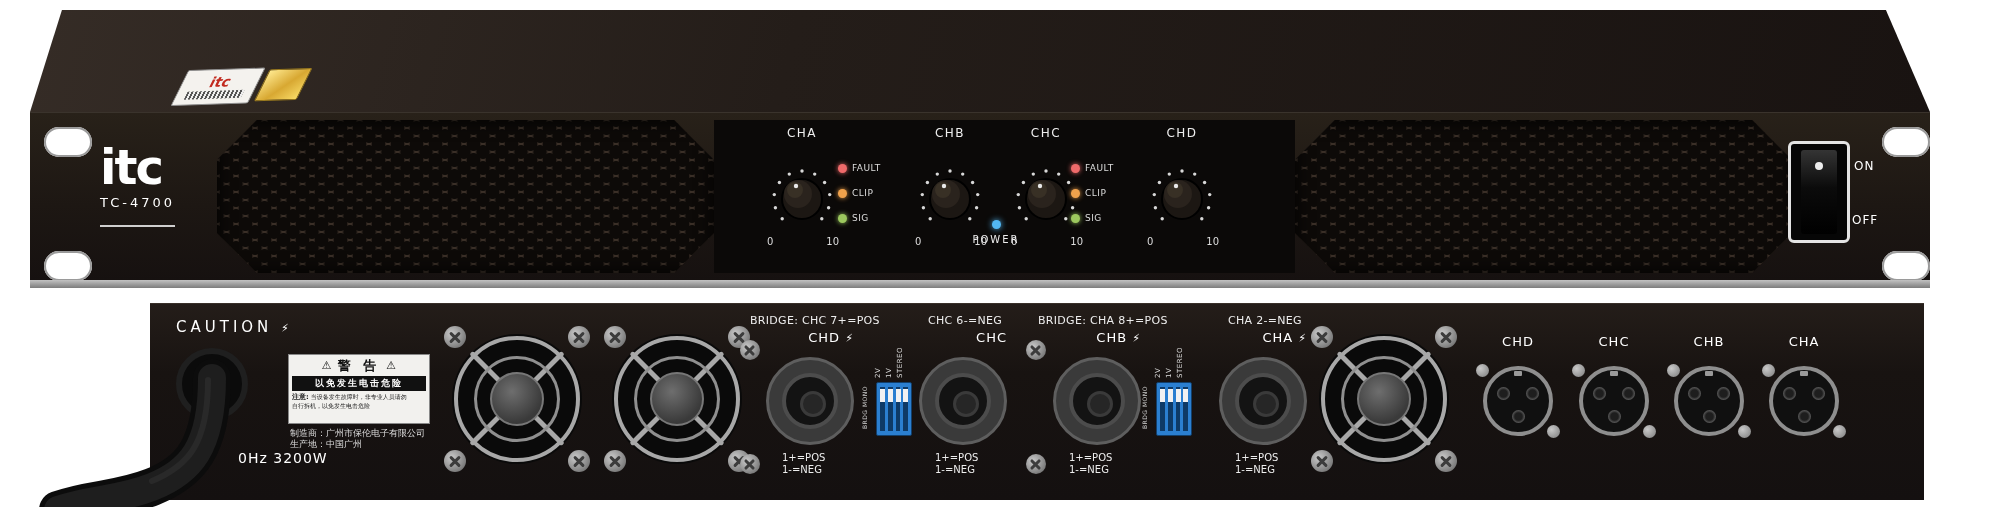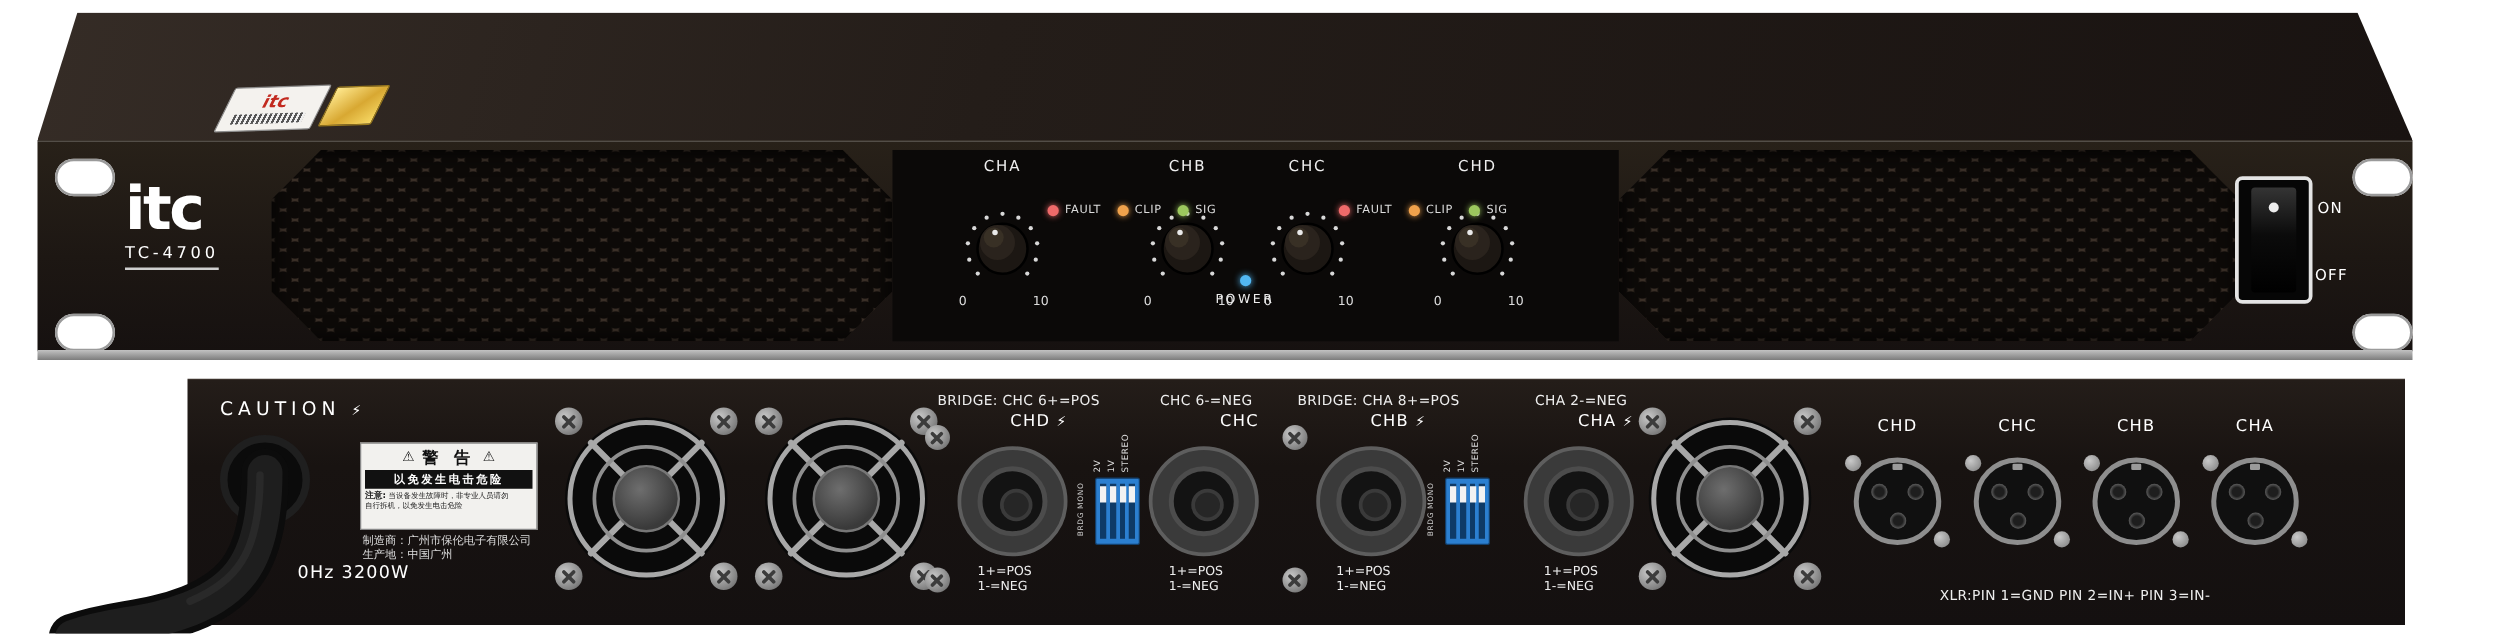--- a/index.html
+++ b/index.html
@@ -26,41 +26,41 @@
   .front-bottom{position:absolute;left:30px;top:280px;width:1900px;height:8px;
     background:linear-gradient(#c2c2c2,#7c7c7c);}
   .hole{position:absolute;width:48px;height:30px;border-radius:15px;background:#fff;
     box-shadow:inset 0 0 0 2px #9a9a9a;}
   .hole.tl{left:14px;top:14px;} .hole.bl{left:14px;top:138px;}
   .hole.tr{left:1852px;top:14px;} .hole.br{left:1852px;top:138px;}
 
   .brand{position:absolute;left:70px;top:30px;width:150px;}
   .brand-logo{font-size:48px;font-weight:bold;letter-spacing:-2px;line-height:48px;color:#fff;}
   .brand-model{display:inline-block;margin-top:4px;font-size:13px;letter-spacing:3px;color:#fff;
-    border-bottom:2px solid #cfcfcf;padding-bottom:4px;}
+    border-bottom:2px solid #cfcfcf;padding-bottom:15px;}
 
   .grille{position:absolute;top:7px;width:497px;height:153px;
     clip-path:polygon(8% 0,92% 0,100% 26%,100% 74%,92% 100%,8% 100%,0 74%,0 26%);
     background-color:#3a2f27;
     background-image:radial-gradient(circle,#0d0a08 6.5px,rgba(13,10,8,0) 7.3px),
                      radial-gradient(circle,#0d0a08 6.5px,rgba(13,10,8,0) 7.3px);
     background-size:19px 16px;background-position:0 0,9.5px 8px;
     box-shadow:inset 0 0 18px rgba(0,0,0,.9);}
   .grille.left{left:187px;} .grille.right{left:1265px;}
 
   .center-panel{position:absolute;left:684px;top:7px;width:581px;height:153px;background:#0b0908;}
 
   .channel{position:absolute;top:6px;width:70px;height:142px;text-align:center;}
   .ch-a{left:53px;} .ch-b{left:201px;} .ch-c{left:297px;} .ch-d{left:433px;}
   .ch-label{font-size:12px;letter-spacing:1.5px;color:#eee;height:16px;}
   .knob{display:block;margin:22px auto 0;}
   .scale-min{position:absolute;left:0;top:110px;font-size:10px;color:#ddd;}
   .scale-max{position:absolute;right:-2px;top:110px;font-size:10px;color:#ddd;}
 
-  .led-col{position:absolute;top:42px;display:flex;flex-direction:row;gap:13px;}
+  .led-col{position:absolute;top:42px;display:flex;flex-direction:column;gap:13px;}
   .led-col.one{left:124px;} .led-col.two{left:357px;}
   .led-row{display:flex;align-items:center;gap:5px;height:12px;}
   .led{width:9px;height:9px;border-radius:50%;}
   .led-fault{background:#ef6a6a;box-shadow:0 0 5px #ef6a6a;}
   .led-clip{background:#f0a24c;box-shadow:0 0 5px #f0a24c;}
   .led-sig{background:#9cc85e;box-shadow:0 0 5px #9cc85e;}
   .led-power{background:#52b7f2;box-shadow:0 0 6px #52b7f2;margin:0 auto;}
   .led-label{font-size:9px;letter-spacing:.5px;color:#ddd;}
 
   .power-ind{position:absolute;left:252px;top:100px;width:60px;text-align:center;}
@@ -404,21 +404,21 @@
         <div class="fan-bar b2"></div>
       <div class="fan-ring1"></div>
         <div class="fan-ring2"></div>
         <div class="fan-hub"></div>
       <div class="screw s-tl"></div>
         <div class="screw s-tr"></div>
       <div class="screw s-bl"></div>
         <div class="screw s-br"></div>
     </div>
 
-    <div class="bridge-text bt1">BRIDGE: CHC 6+=POS</div>
+    <div class="bridge-text bt1">BRIDGE: CHC 7+=POS</div>
     <div class="bridge-text bt2">CHC 6-=NEG</div>
     <div class="bridge-text bt3">BRIDGE: CHA 8+=POS</div>
     <div class="bridge-text bt4">CHA 2-=NEG</div>
 
     <div class="spk-label sl1"><span>CHD</span> <span class="bolt">⚡</span></div>
     <div class="spk-label sl2"><span>CHC</span></div>
     <div class="spk-label sl3"><span>CHB</span> <span class="bolt">⚡</span></div>
     <div class="spk-label sl4"><span>CHA</span> <span class="bolt">⚡</span></div>
 
     <div class="speakon sp1">
@@ -531,21 +531,20 @@
     </div>
     <div class="xlr x4">
       <span class="xlr-notch"></span>
         <span class="xlr-hole xh-l"></span>
         <span class="xlr-hole xh-r"></span>
         <span class="xlr-hole xh-b"></span>
       <span class="mini-screw ms-a"></span>
         <span class="mini-screw ms-b"></span>
     </div>
 
-    <div class="xlr-note">XLR:PIN 1=GND PIN 2=IN+ PIN 3=IN-</div>
 
     <div class="screw lone1"></div>
     <div class="screw lone2"></div>
     <div class="screw lone3"></div>
     <div class="screw lone4"></div>
   </div>
 
   <svg class="cable-svg" width="2000" height="507" viewBox="0 0 2000 507">
     <path d="M 212 378 C 212 448 190 472 152 487 C 116 501 92 498 58 510" fill="none" stroke="#0c0c0c" stroke-width="38" stroke-linecap="round"></path>
     <path d="M 212 378 C 212 448 190 472 152 487 C 116 501 92 498 58 510" fill="none" stroke="#1e1e1e" stroke-width="28" stroke-linecap="round"></path>

